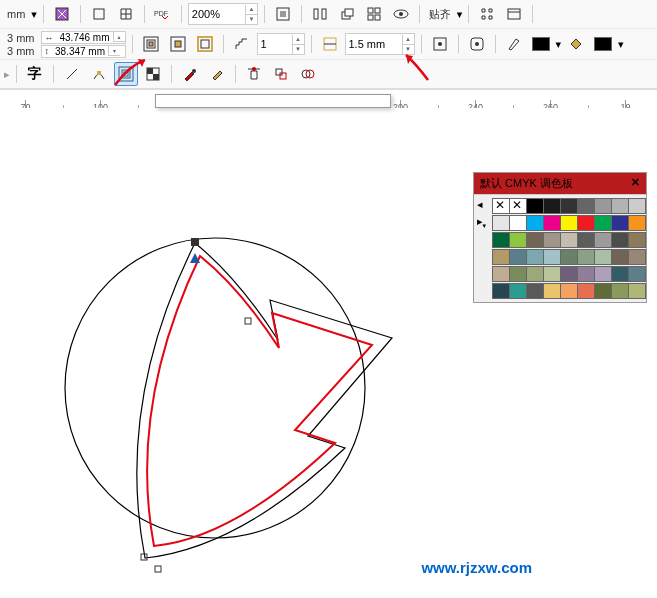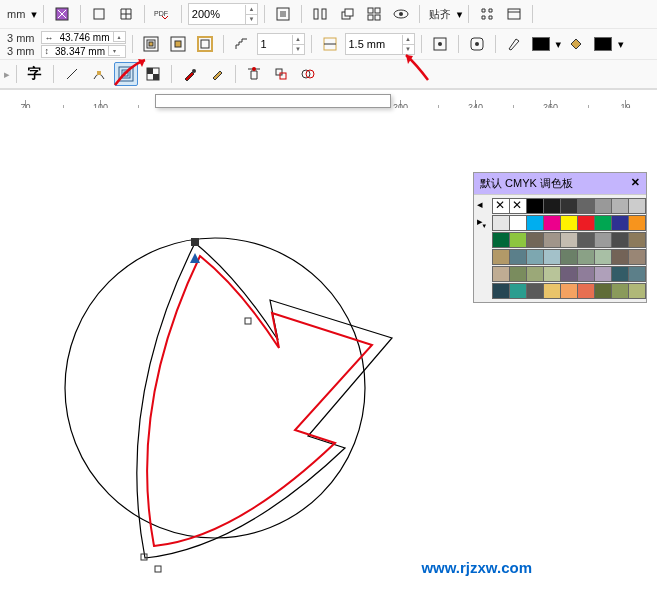--- a/index.html
+++ b/index.html
@@ -19,21 +19,21 @@
 .tick{position:absolute;bottom:0}
 .tick .l{height:6px;width:1px;background:#999;margin:0 auto}
 .tick .n{position:absolute;top:2px;left:50%;transform:translateX(-50%)}
 .st{height:2px;width:1px;background:#aaa;position:absolute;bottom:0}
 .canvas{position:absolute;top:108px;left:0;right:0;bottom:0;background:#fff}
 .tip{position:absolute;left:155px;top:94px;width:218px;background:#fff;border:1px solid #999;padding:6px 8px;z-index:10;box-shadow:2px 2px 4px rgba(0,0,0,.2)}
 .tip .t{font-weight:bold;font-size:11px;margin-bottom:2px}
 .tip .d{font-size:11px;color:#333}
 .arrow{position:absolute;pointer-events:none}
 .pal{position:absolute;right:10px;top:172px;width:172px;border:1px solid #999;background:#f0f0f0;z-index:5}
-.pal .hd{display:flex;justify-content:space-between;padding:3px 6px;font-size:11px;background:#c4b5fd;border-bottom:1px solid #ccc}
+.pal .hd{display:flex;justify-content:space-between;padding:3px 6px;font-size:11px;background:#b91c1c;border-bottom:1px solid #ccc}
 .pal .bd{display:flex}
 .pal .sw{display:grid;grid-template-columns:repeat(9,16px);gap:1px;padding:3px}
 .pal .c{width:16px;height:14px;border:1px solid #666;cursor:pointer}
 .pal .x{background:#fff;position:relative}
 .pal .x:after{content:"✕";position:absolute;top:-1px;left:2px;font-size:12px;color:#000}
 .pal .sd{display:flex;flex-direction:column;justify-content:flex-start;gap:4px;padding:3px;width:14px}
 .url{position:absolute;right:125px;bottom:22px;font-family:Arial;font-weight:bold;font-size:15px;color:#0066cc;text-shadow:1px 1px 0 #fff,-1px -1px 0 #fff,1px -1px 0 #fff,-1px 1px 0 #fff}
 svg{display:block}
 </style>
 </head>

